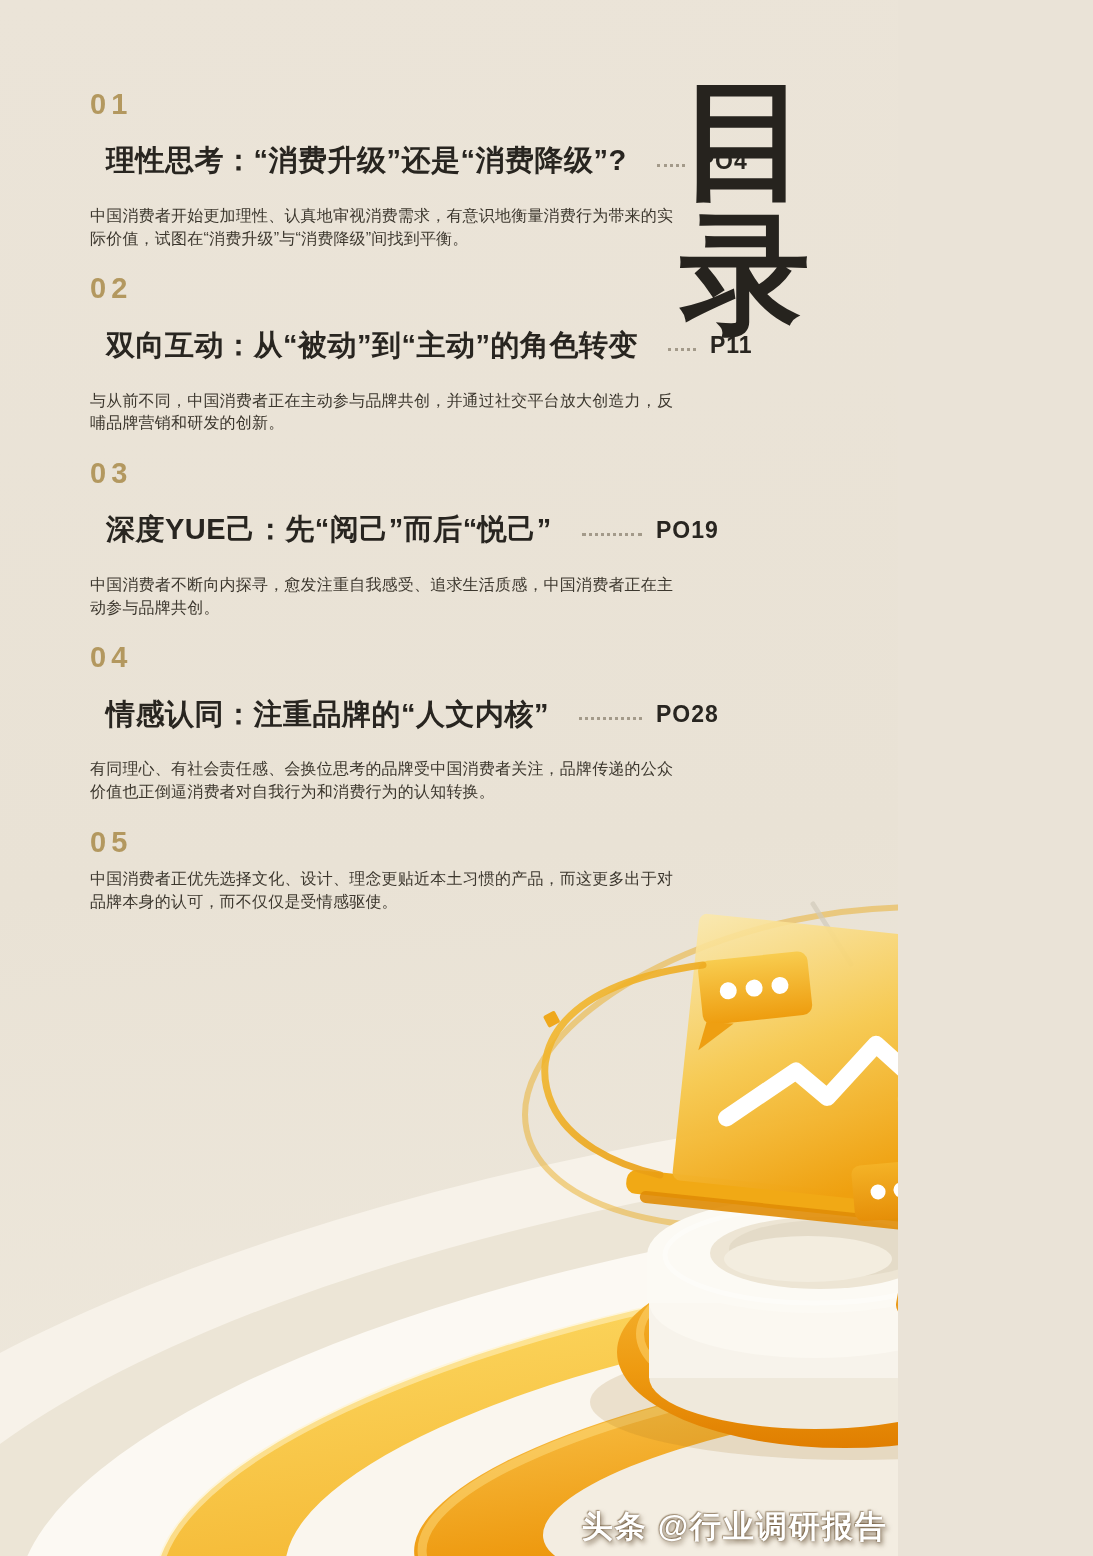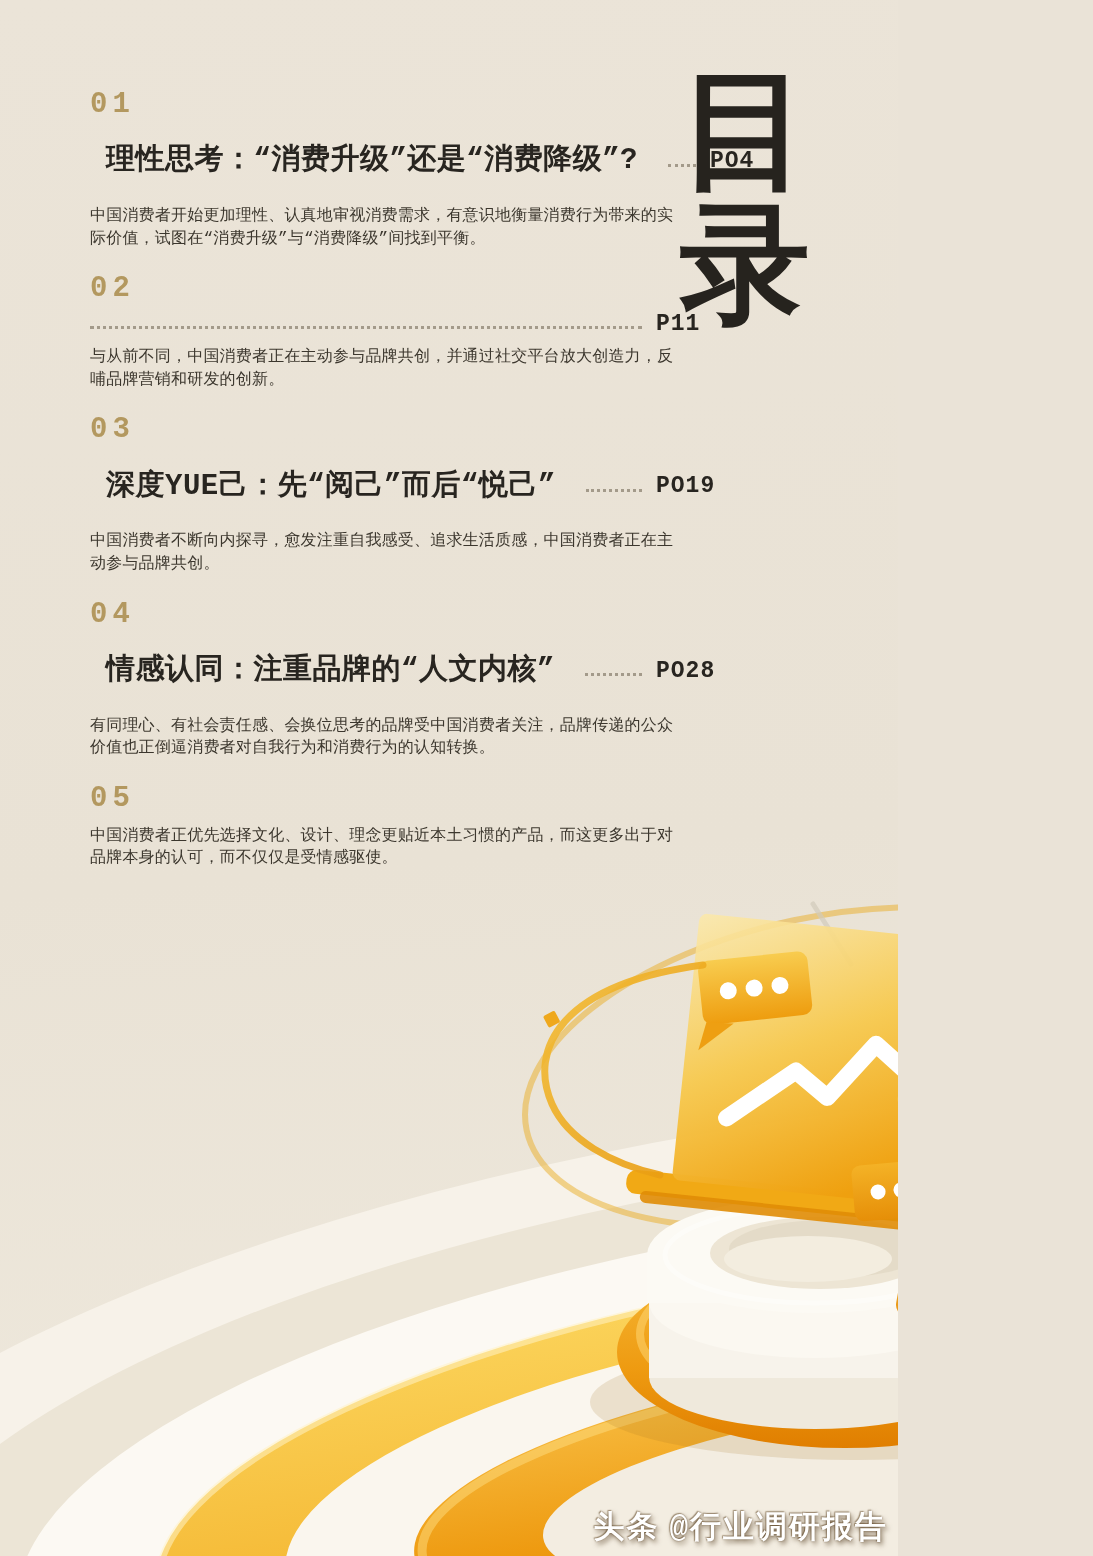--- a/index.html
+++ b/index.html
@@ -2,21 +2,21 @@
 <html><head>
 <meta charset="utf-8">
 <style>
   html, body { margin: 0; padding: 0; background: #EAE3D7; }
   .page {
     position: relative;
     width: 898px;
     height: 1556px;
     overflow: hidden;
     background: linear-gradient(175deg, #EBE4D8 0%, #E9E2D5 55%, #EFE9DD 100%);
-    font-family: Liberation Mono, monospace;
+    font-family: Liberation Sans, sans-serif;
   }
 
   
   .toc { position: absolute; left: 90px; top: 88px; width: 632px; }
   .toc-section + .toc-section { margin-top: 22px; }
   .sec-num {
     font-size: 29px; font-weight: 800; color: #B3985F;
     letter-spacing: 5px; line-height: 1.15; margin-bottom: 5px;
   }
   .sec-row { display: flex; align-items: center; gap: 14px; }
@@ -199,20 +199,21 @@
         <h2 class="sec-title">理性思考：“消费升级”还是“消费降级”?</h2>
         <div class="leader"></div>
         <div class="sec-page">PO4</div>
       </div>
       <p class="sec-desc">中国消费者开始更加理性、认真地审视消费需求，有意识地衡量消费行为带来的实际价值，试图在“消费升级”与“消费降级”间找到平衡。</p>
     </section>
 
     <section class="toc-section">
       <div class="sec-num">02</div>
       <div class="sec-row">
+        <h2 class="sec-title">双向互动：从“被动”到“主动”的角色转变</h2>
         <div class="leader"></div>
         <div class="sec-page">P11</div>
       </div>
       <p class="sec-desc">与从前不同，中国消费者正在主动参与品牌共创，并通过社交平台放大创造力，反哺品牌营销和研发的创新。</p>
     </section>
 
     <section class="toc-section">
       <div class="sec-num">03</div>
       <div class="sec-row">
         <h2 class="sec-title">深度YUE己：先“阅己”而后“悦己”</h2>

